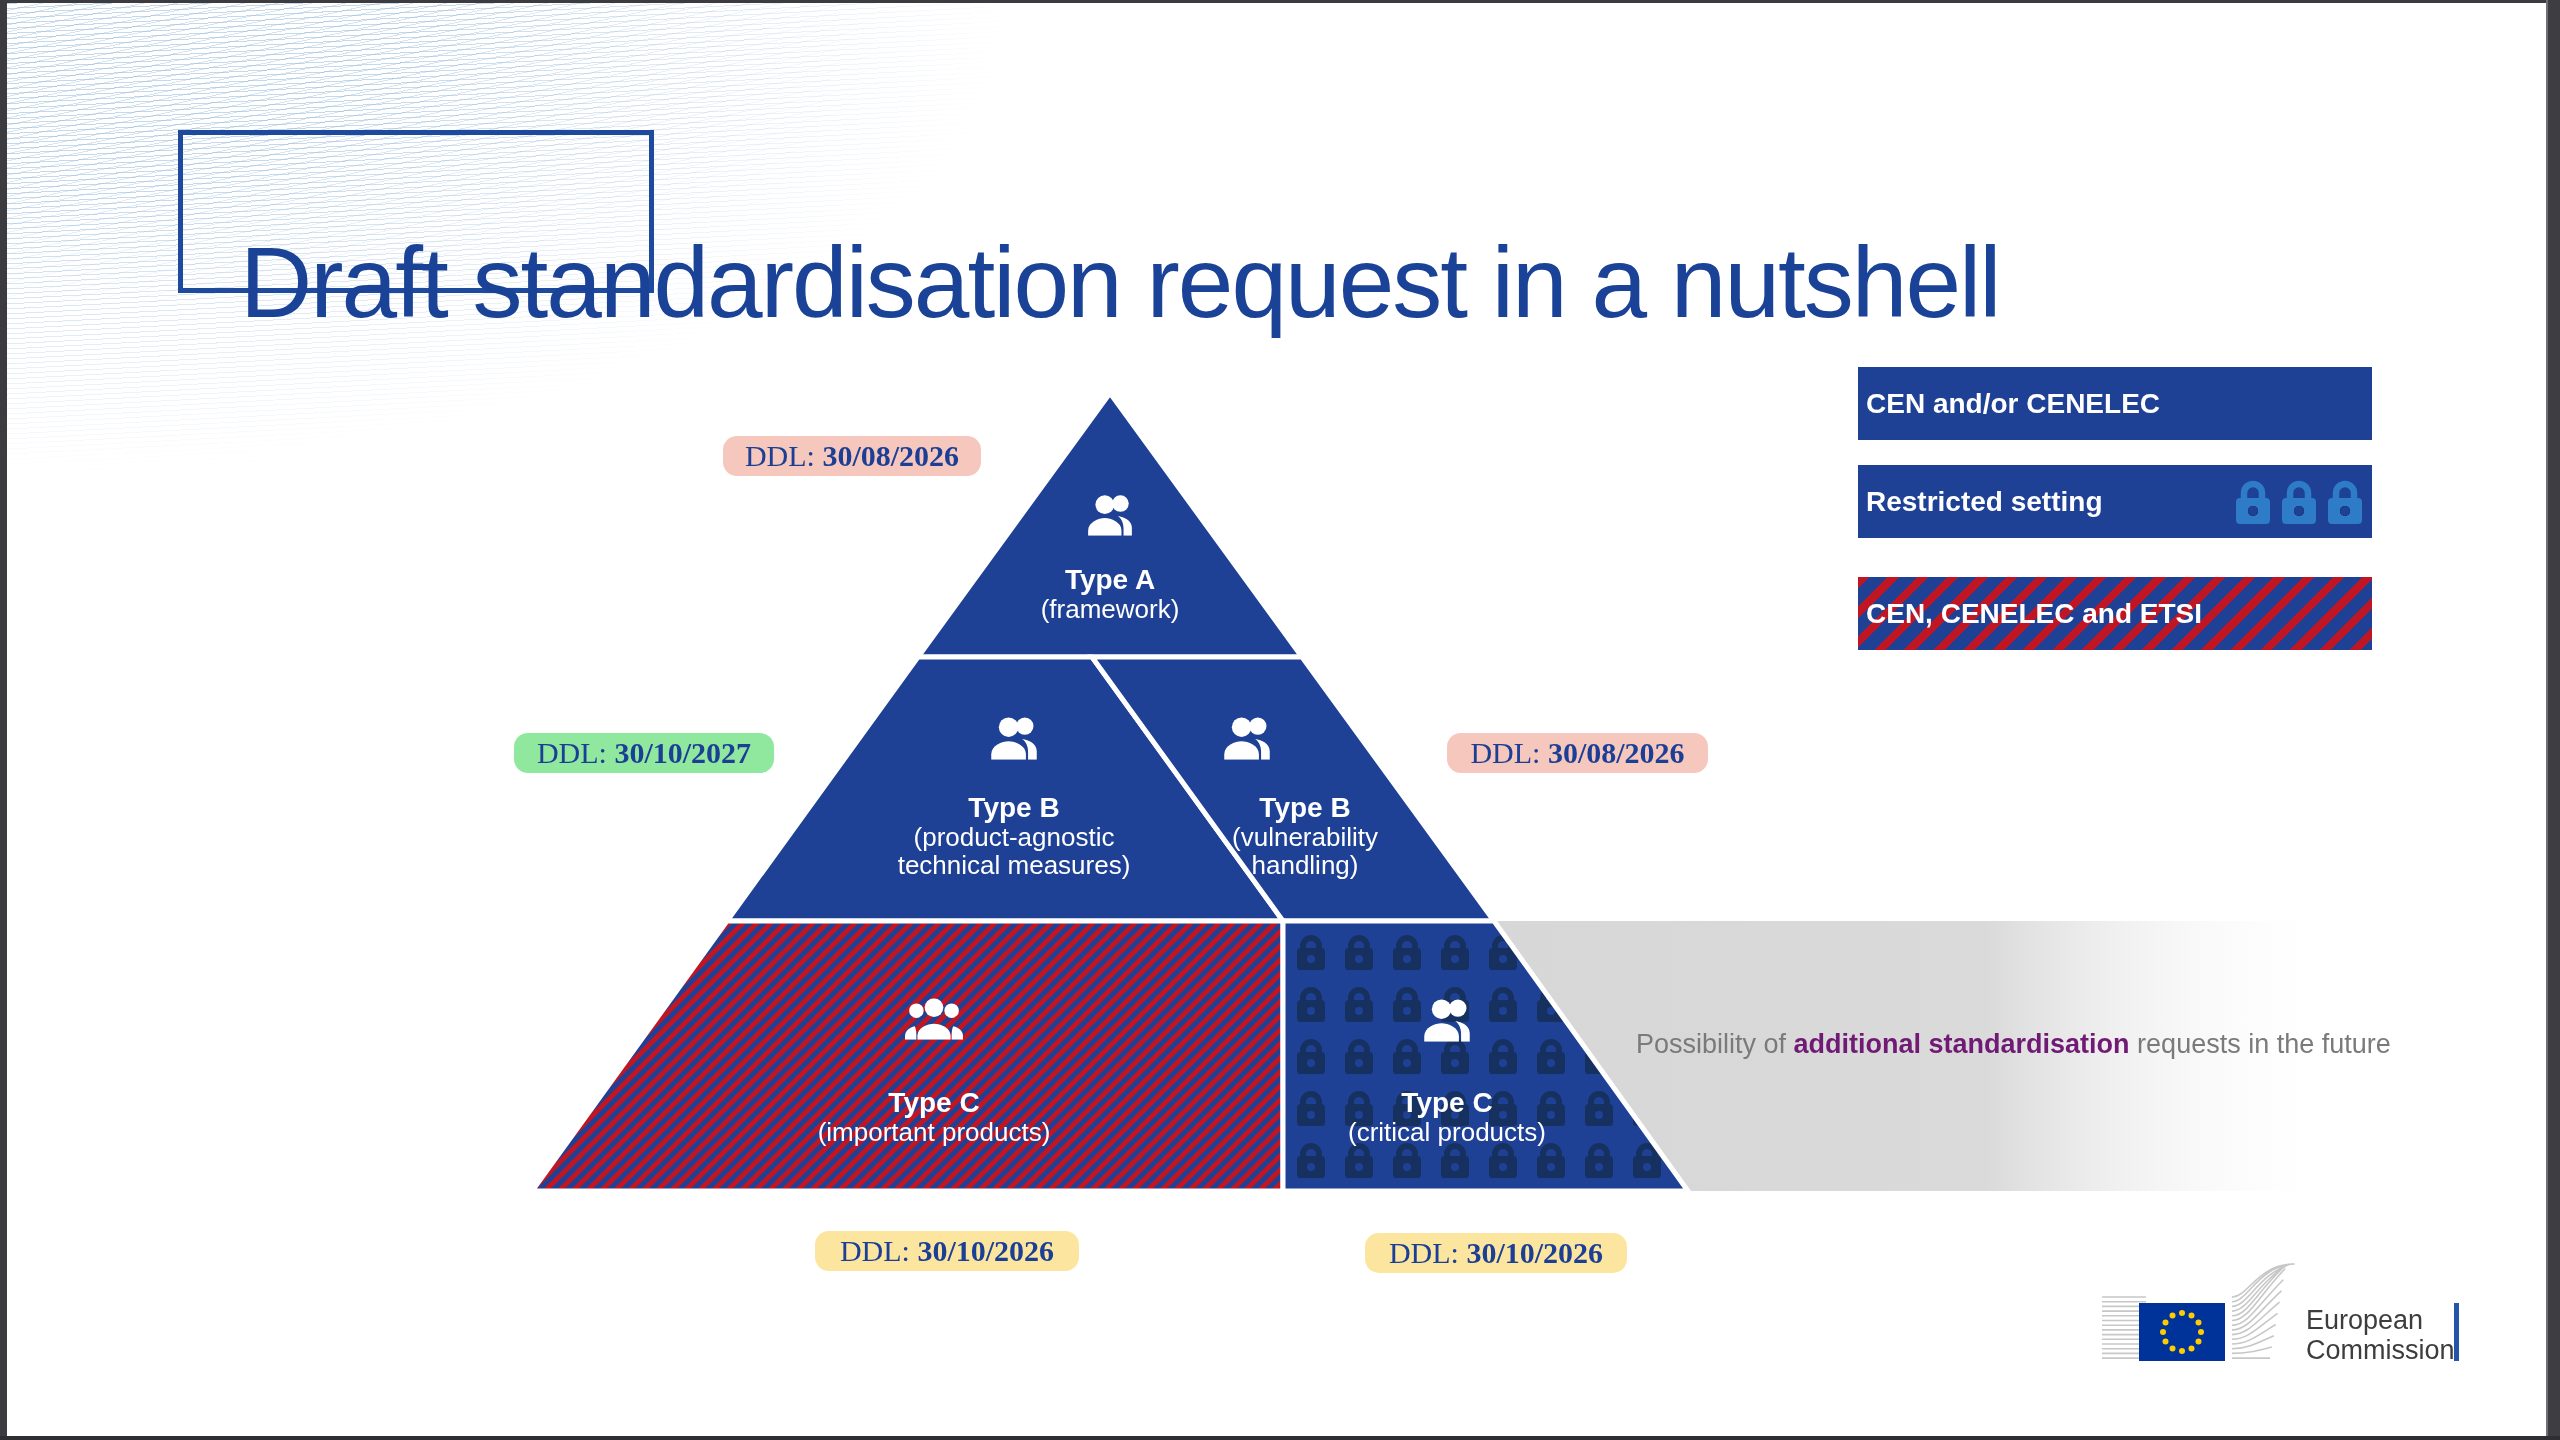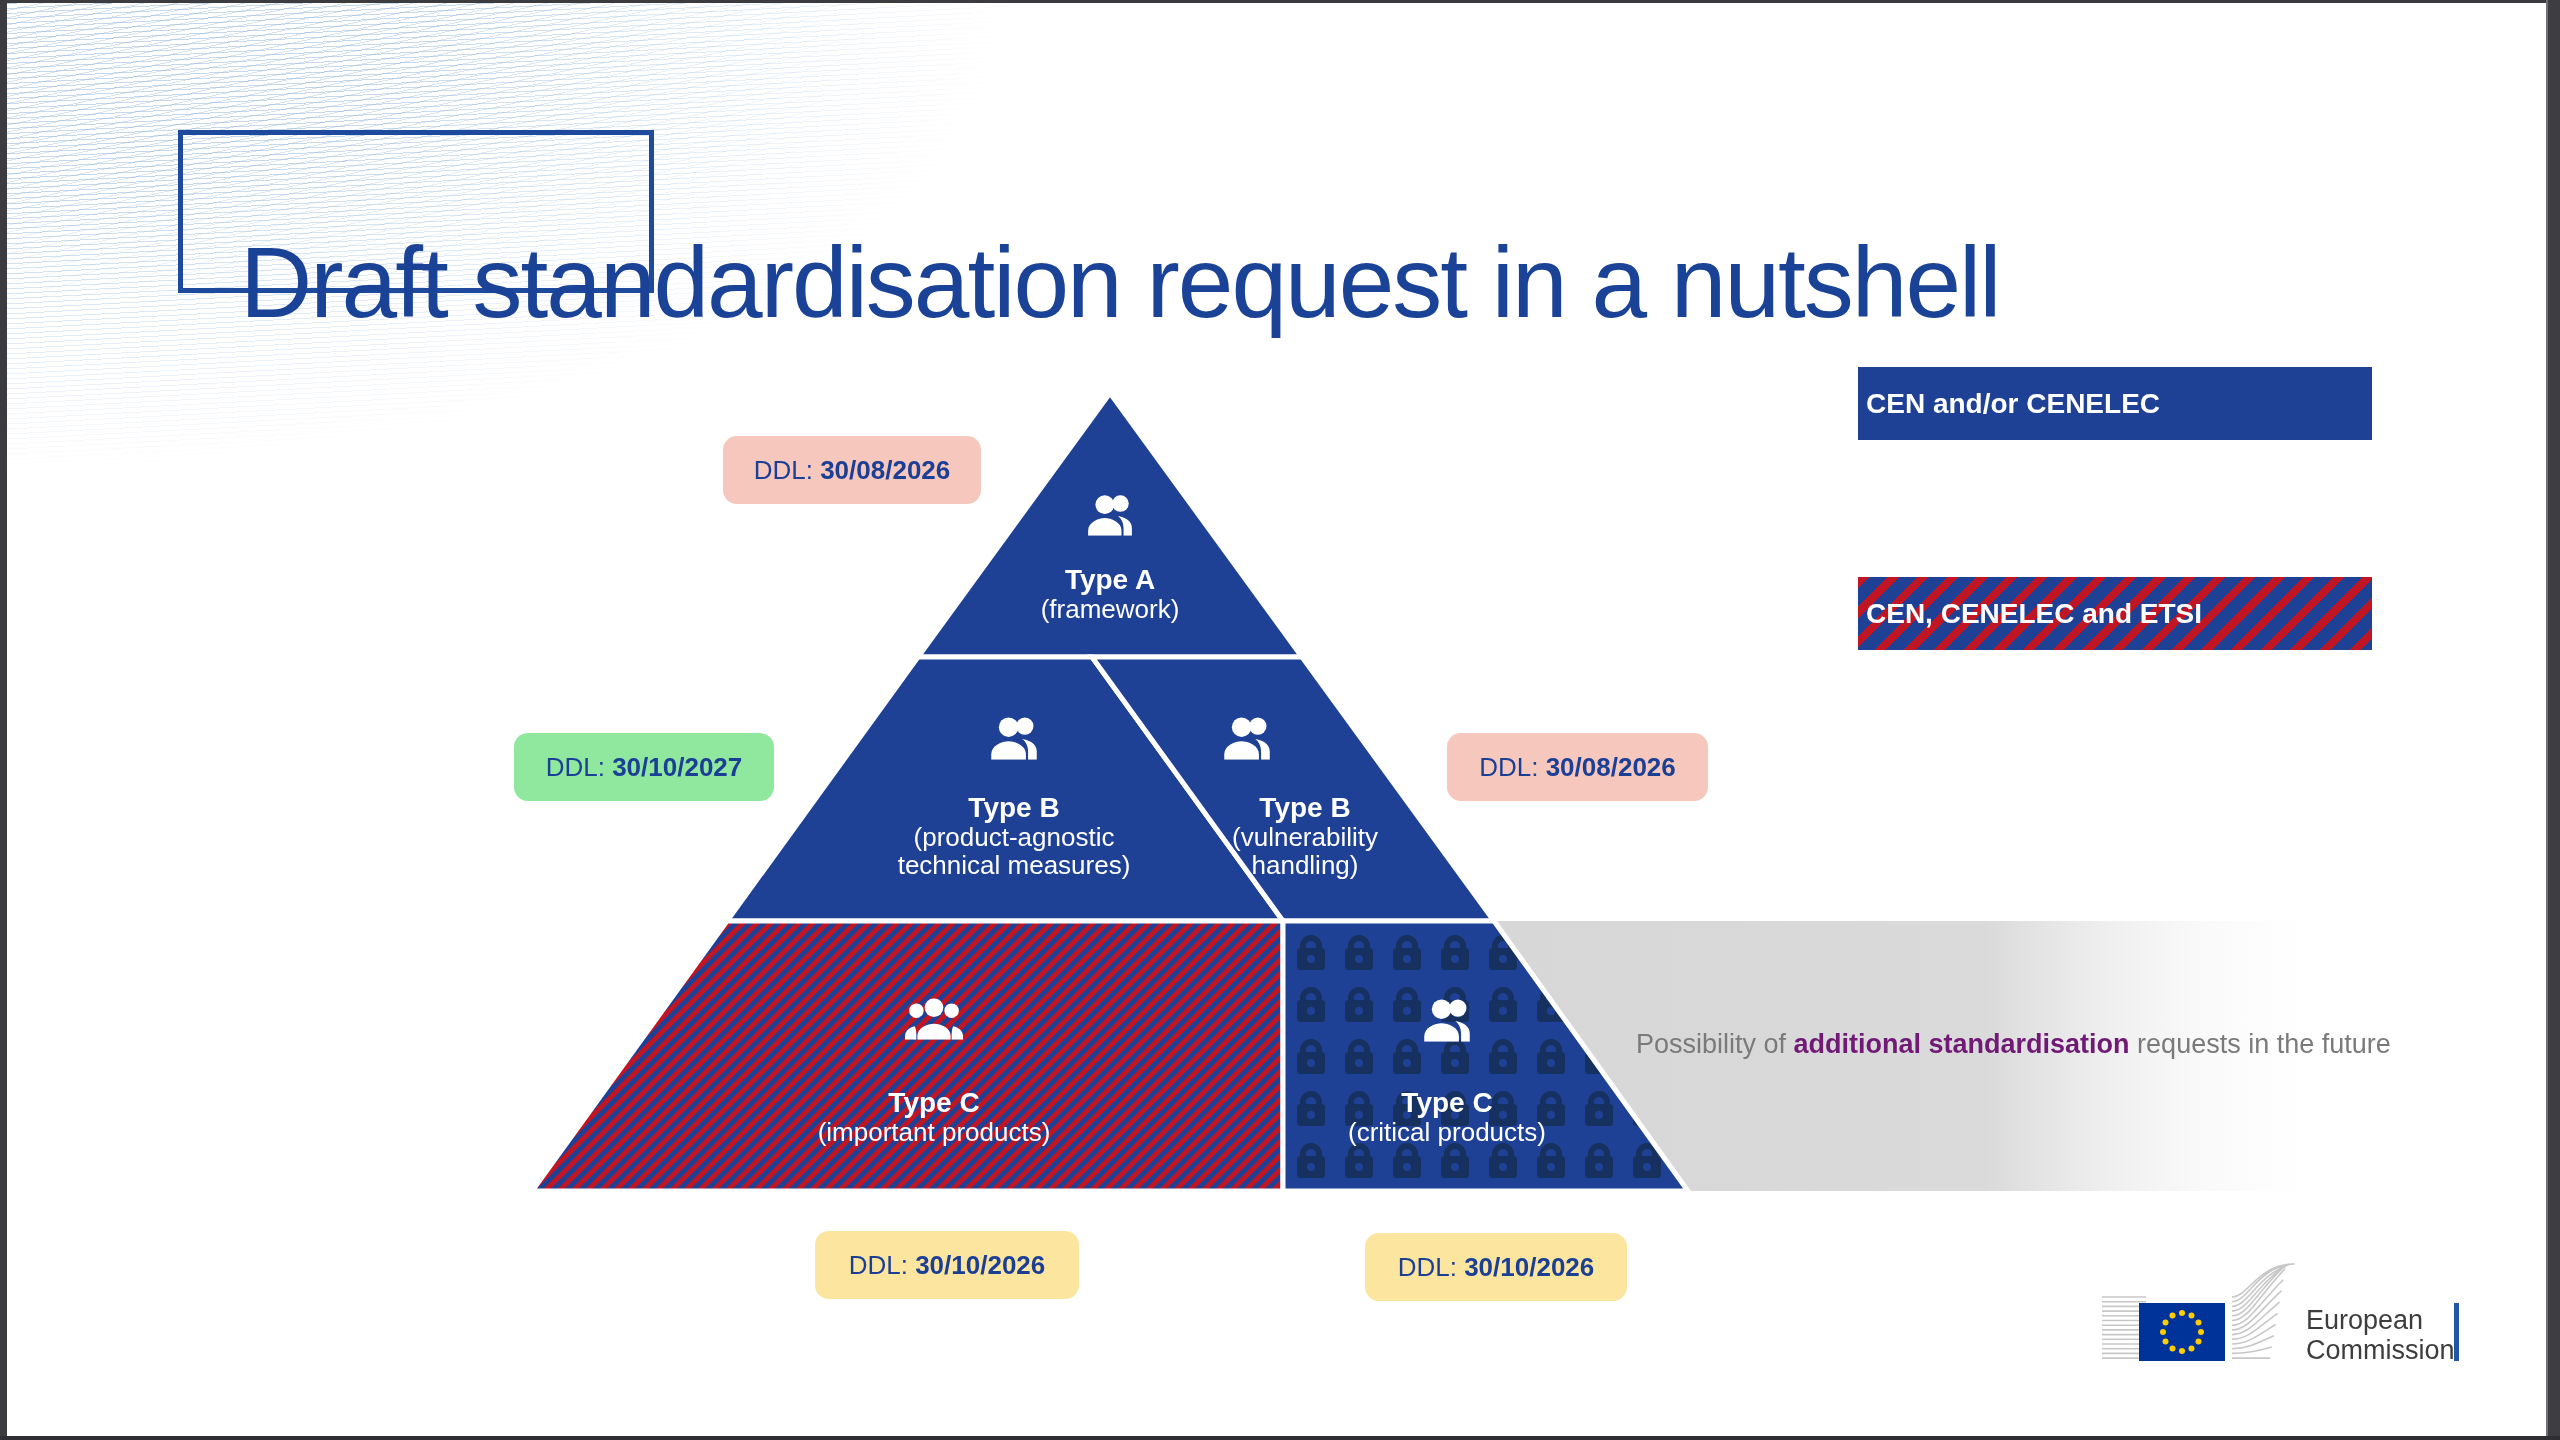--- a/index.html
+++ b/index.html
@@ -32,21 +32,21 @@
   .legend-hatch{background:repeating-linear-gradient(135deg,#c01522 0 8px,#1e4095 8px 21px);margin-top:15px;}
   .legend-locks{position:absolute;right:10px;top:50%;transform:translateY(-50%);display:flex;gap:12px;}
 
   
   .cell-label{position:absolute;transform:translateX(-50%);text-align:center;color:#ffffff;}
   .cell-title{font-size:28px;font-weight:bold;line-height:30px;}
   .cell-sub{font-size:26px;line-height:28px;}
   .cell-icon{position:absolute;transform:translateX(-50%);}
 
   
-  .pill{position:absolute;height:68px;border-radius:14px;display:flex;align-items:center;justify-content:center;font-size:26px;color:#1c3f96;white-space:pre;}
+  .pill{position:absolute;height:40px;border-radius:14px;display:flex;align-items:center;justify-content:center;font-size:30px;color:#1c3f96;white-space:pre;font-family:Liberation Serif, serif;}
   .pill b{font-weight:bold;}
   .pill-pink{background:#f6c7bc;}
   .pill-green{background:#90e89e;}
   .pill-yellow{background:#fce59f;}
 
   
   .note{position:absolute;left:1636px;top:1026px;width:760px;color:#7a7a7a;font-size:27px;line-height:36px;}
   .note b{color:#701a75;}
   .note .line2{padding-left:32px;}
 
@@ -89,20 +89,37 @@
       </symbol>
     </defs>
   </svg>
 
   <div class="title-rect"></div>
   <h1 class="page-title">Draft standardisation request in a nutshell</h1>
 
   <div class="legend-box legend-blue" style="top:367px;">
     <span>CEN and/or CENELEC</span>
   </div>
+  <div class="legend-box legend-blue" style="top:465px;">
+    <span>Restricted setting</span>
+    <span class="legend-locks">
+      <svg width="34" height="44" style="color:#2e7bc8">
+          <use href="#padlock"></use>
+          <circle cx="17" cy="31" r="5" fill="#1e4095"></circle>
+        </svg>
+      <svg width="34" height="44" style="color:#2e7bc8">
+          <use href="#padlock"></use>
+          <circle cx="17" cy="31" r="5" fill="#1e4095"></circle>
+        </svg>
+      <svg width="34" height="44" style="color:#2e7bc8">
+          <use href="#padlock"></use>
+          <circle cx="17" cy="31" r="5" fill="#1e4095"></circle>
+        </svg>
+    </span>
+  </div>
   <div class="legend-box legend-hatch" style="top:562px;">
     <span>CEN, CENELEC and ETSI</span>
   </div>
 
   <svg class="abs" style="left:0;top:0" width="2560" height="1440" viewBox="0 0 2560 1440">
     <defs>
       <pattern id="hatch" width="14" height="14" patternUnits="userSpaceOnUse">
         <rect width="14" height="14" fill="#1e4095"></rect>
         <path d="M-3.5,3.5 l7,-7 M0,14 L14,0 M10.5,17.5 l7,-7" stroke="#c01522" stroke-width="5"></path>
       </pattern>

